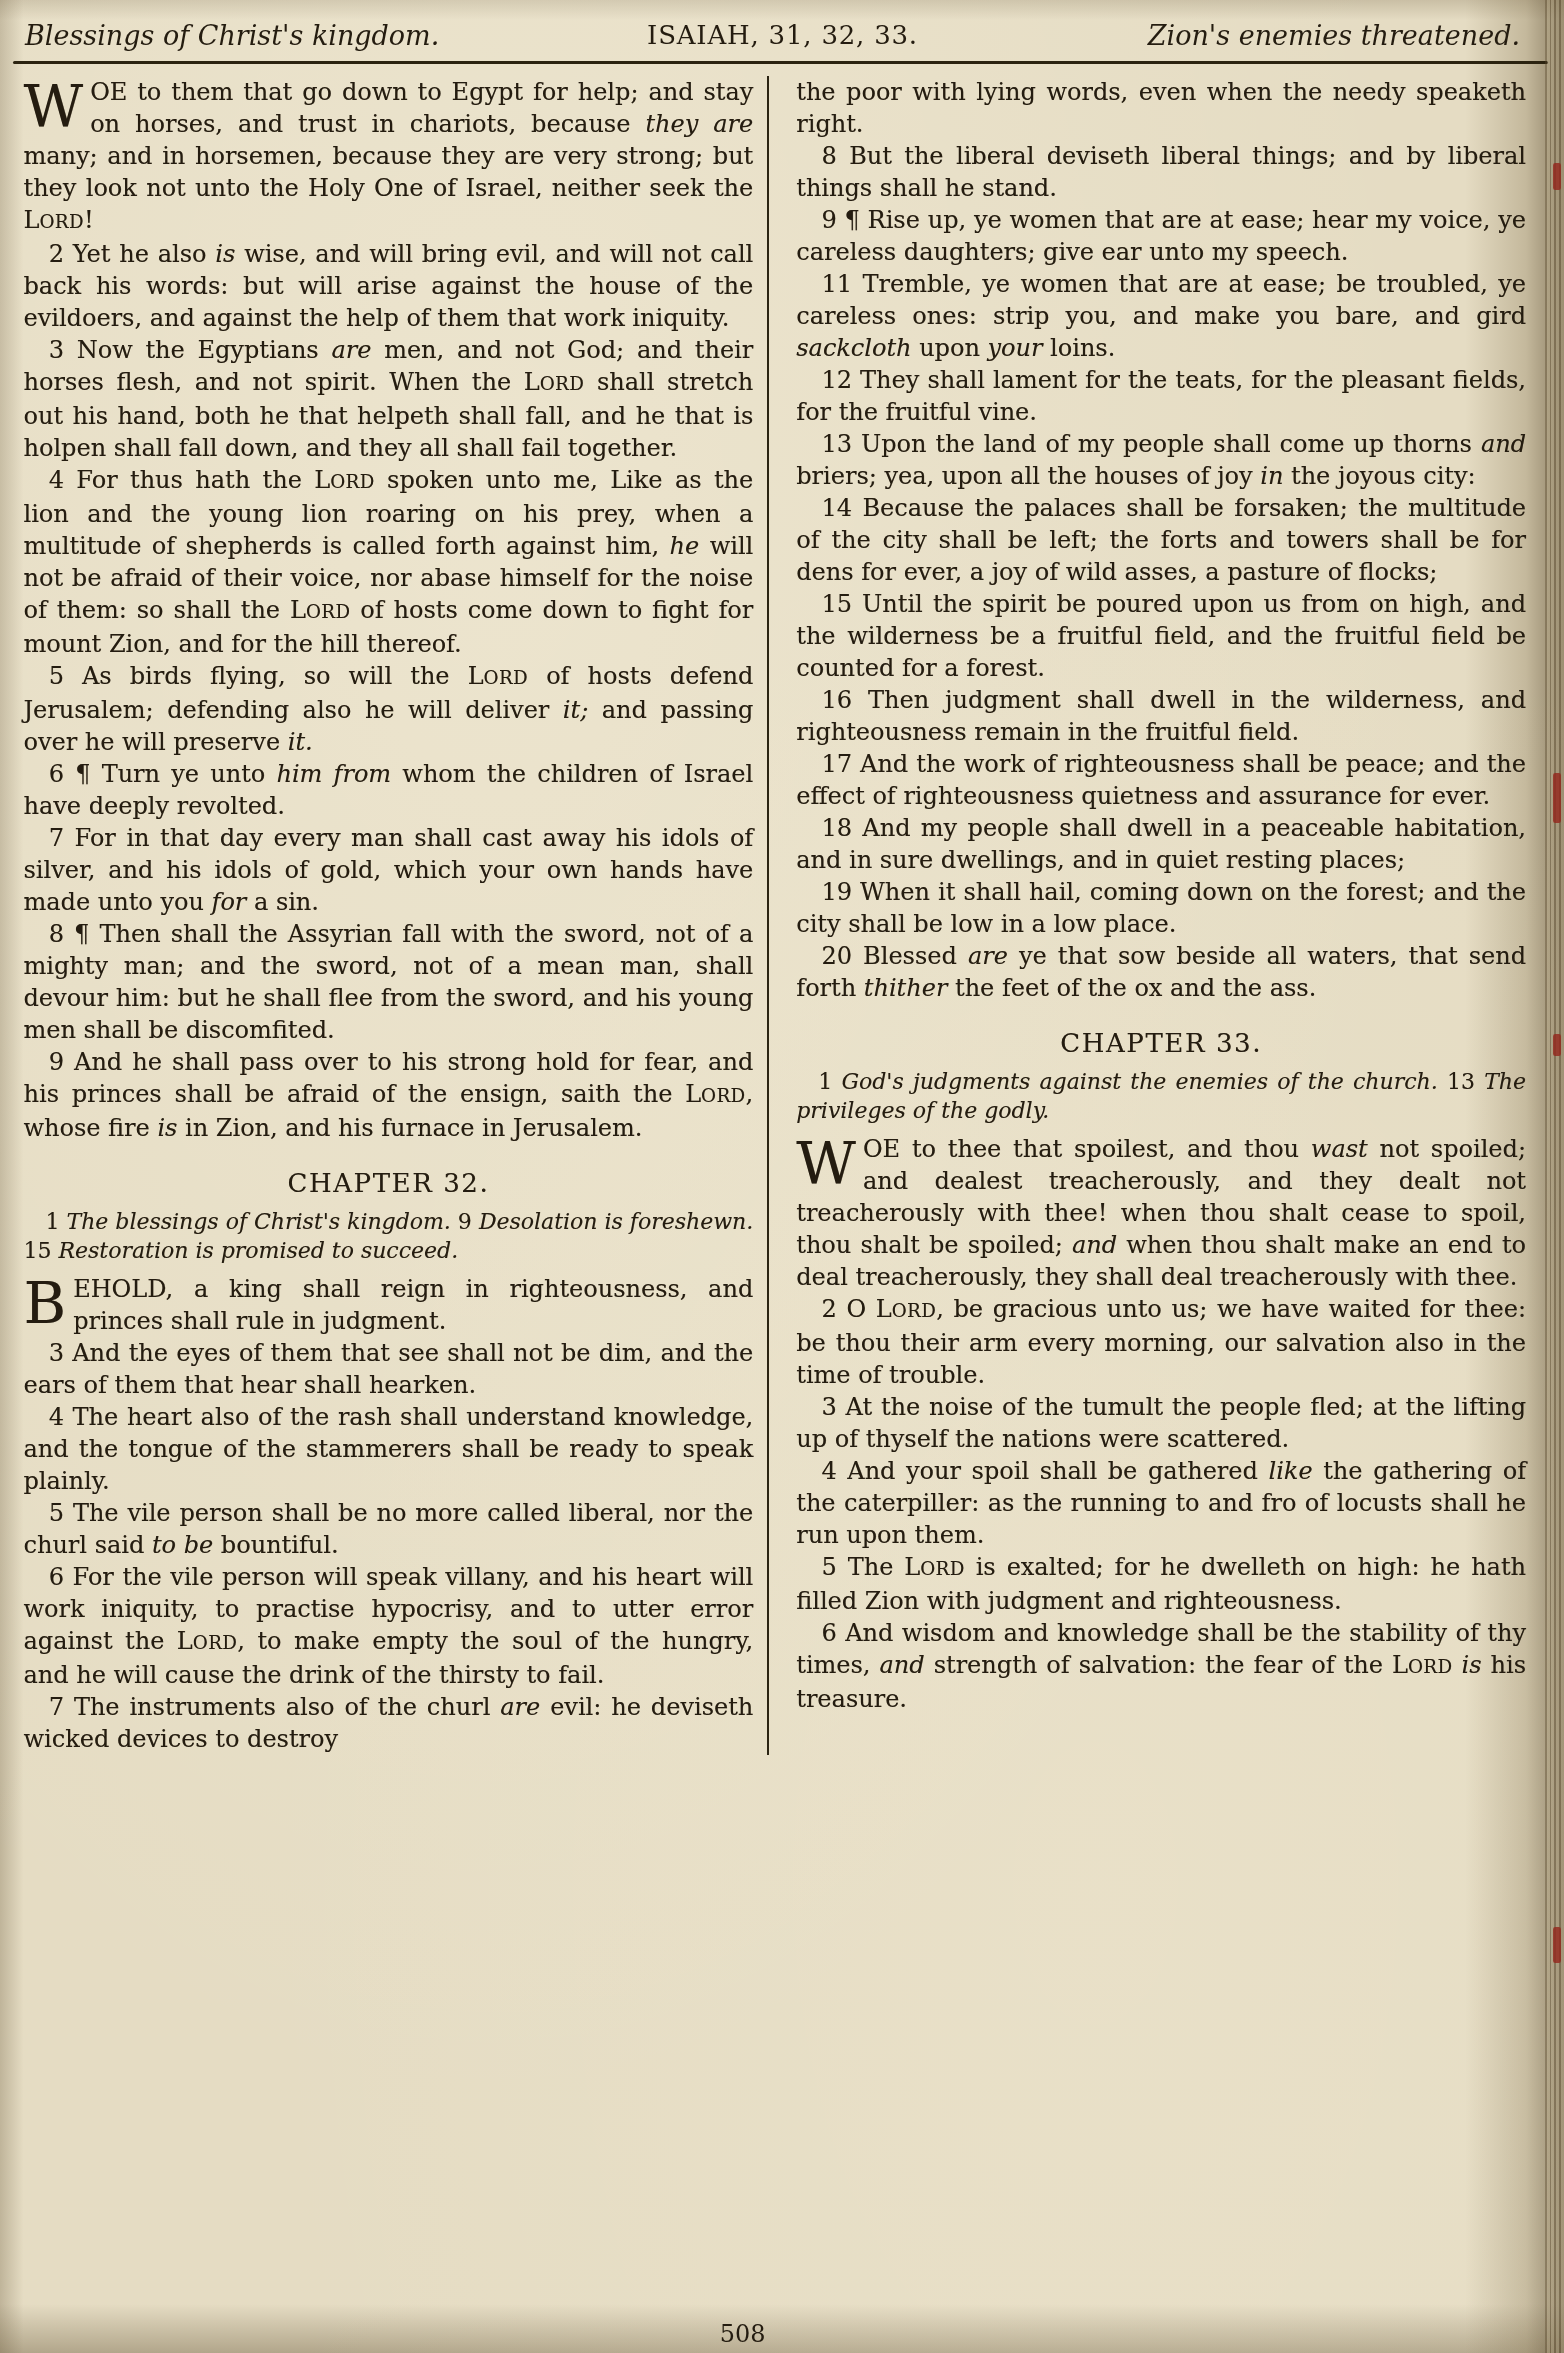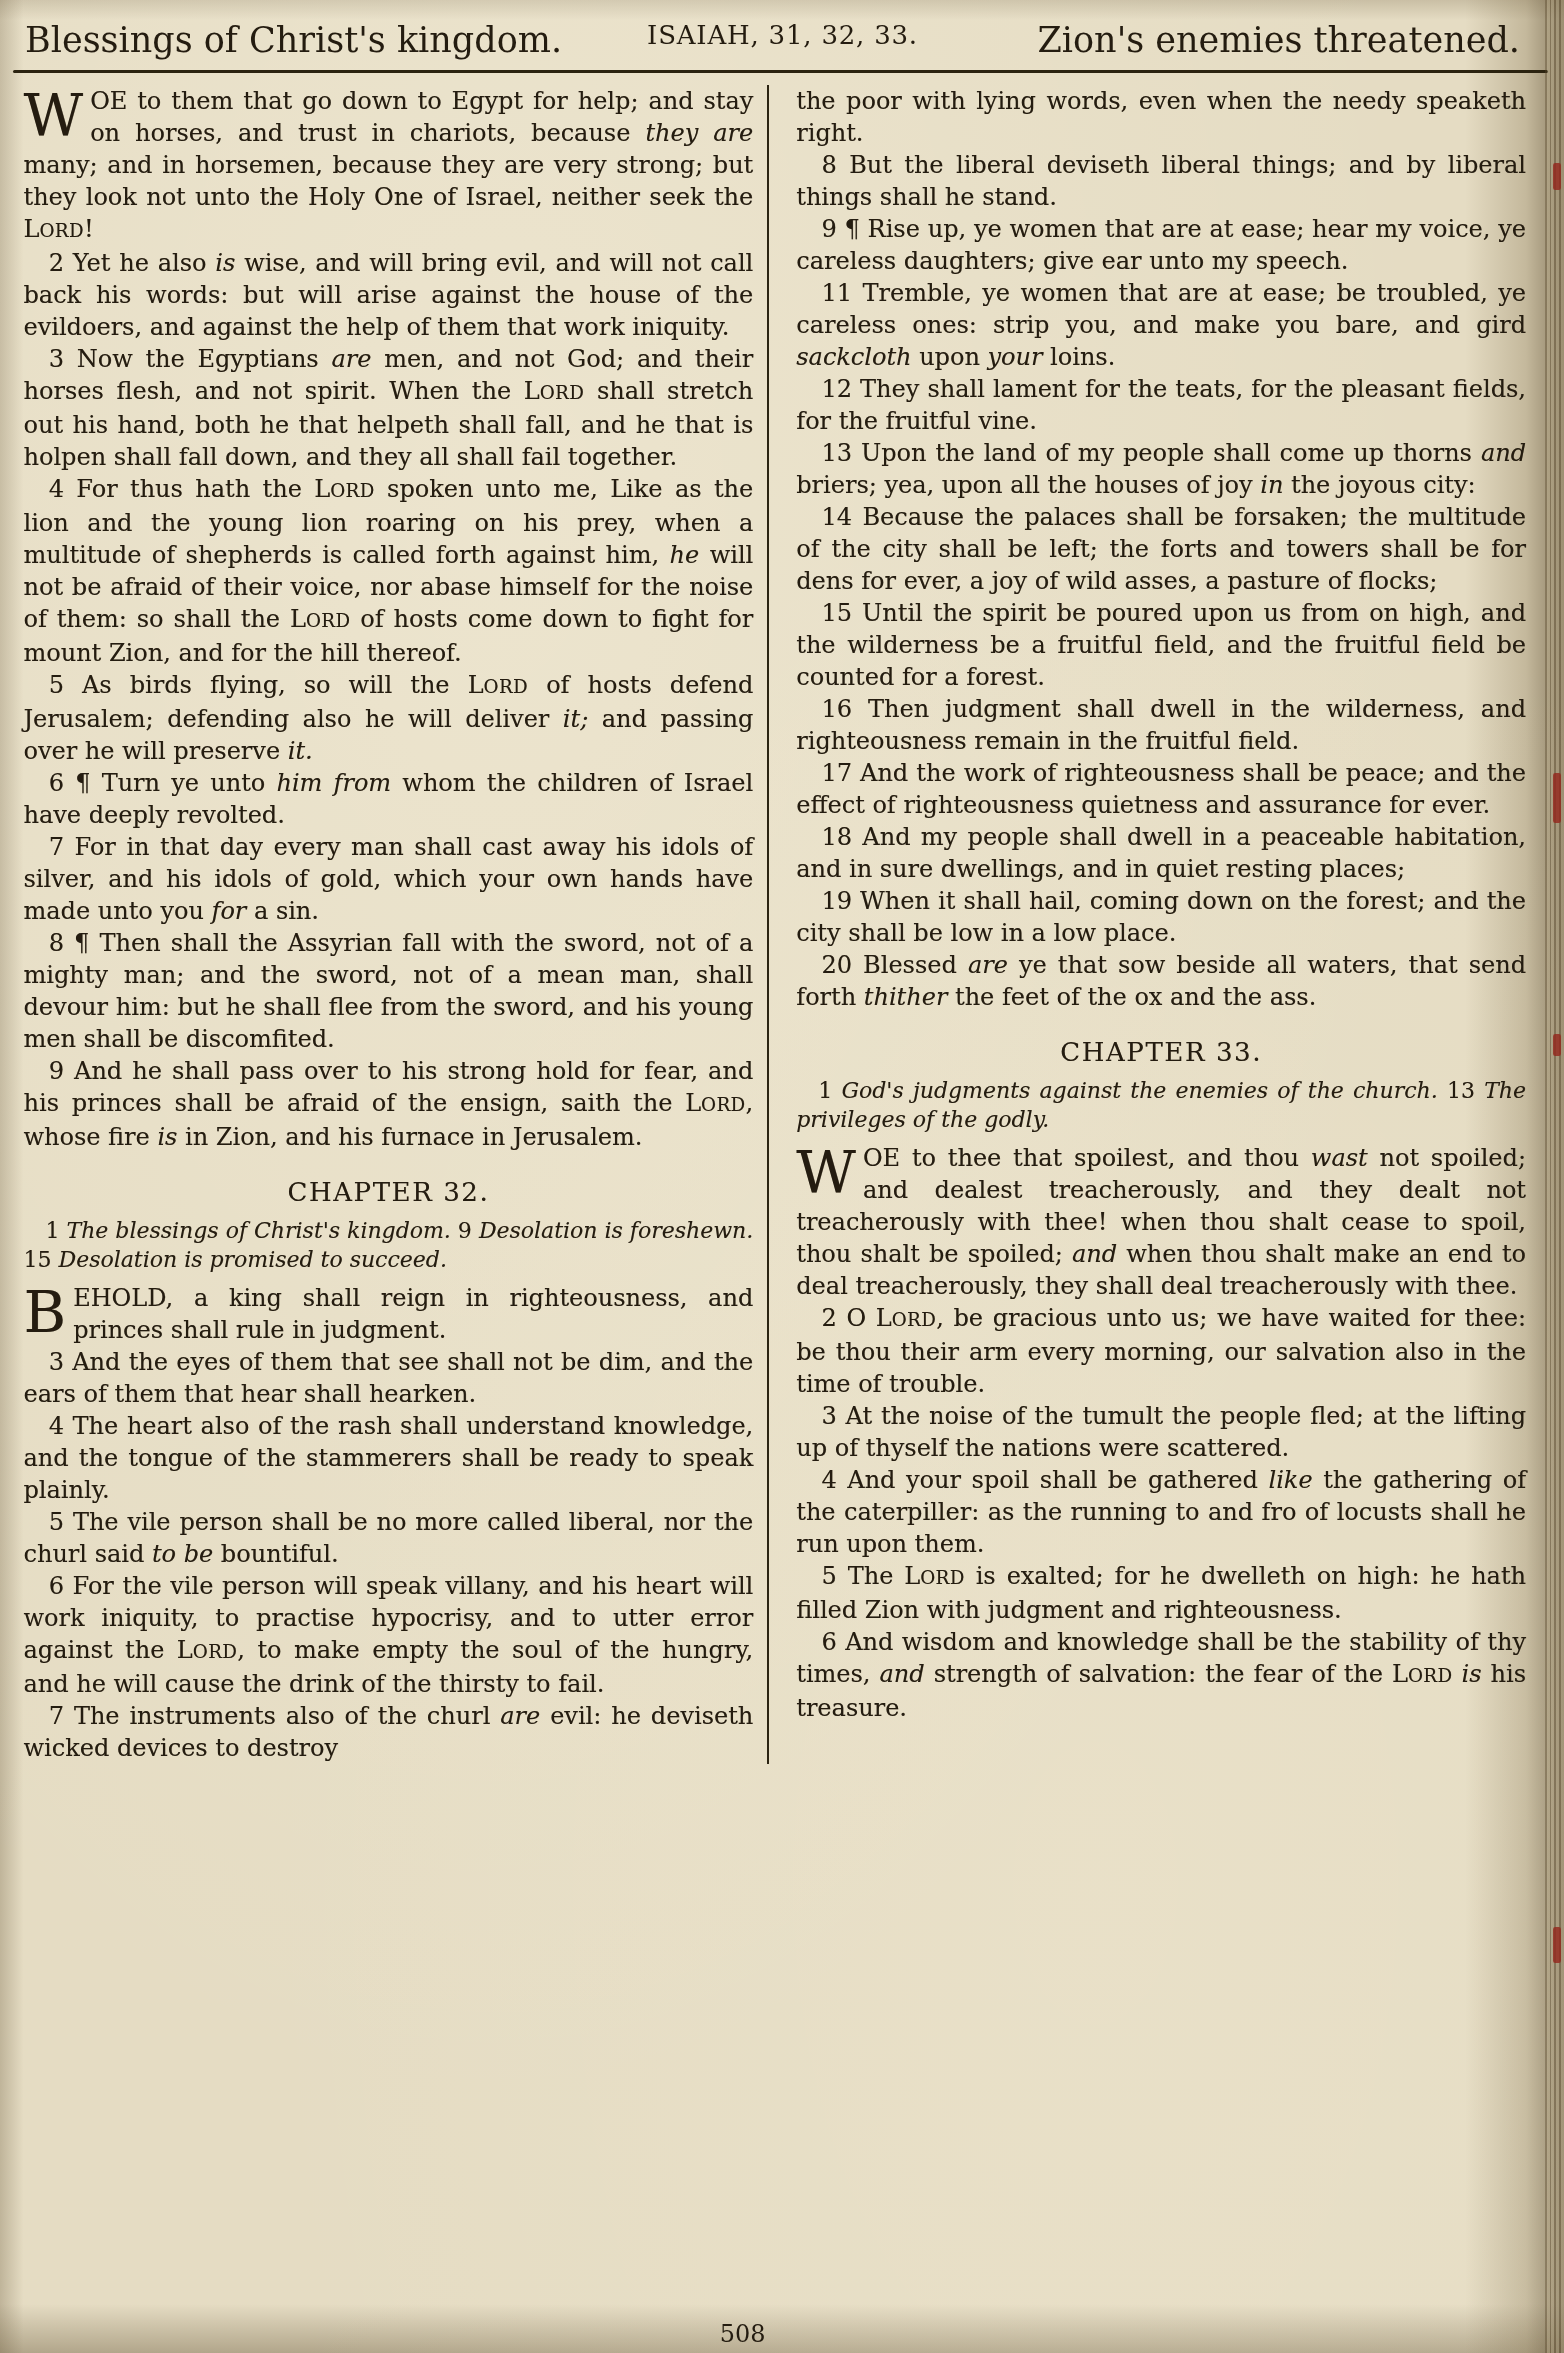--- a/index.html
+++ b/index.html
@@ -15,21 +15,21 @@
       #e5dcc3;
   }
   .page-edge{
     position:absolute;top:0;right:0;width:20.3px;height:100%;
     background:repeating-linear-gradient(to right, rgba(86,68,40,0.45) 0 1.6px, rgba(198,184,150,0.35) 1.6px 4.7px);
     opacity:.85;pointer-events:none;
   }
   .edge-mark{position:absolute;right:3.9px;width:8.6px;border-radius:2.3px;background:#93261c;opacity:.8;}
 
   .running-head{display:flex;align-items:baseline;position:relative;padding:20.3px 45px 7.8px 25px;}
-  .head-left,.head-right{font-size:35px;white-space:nowrap;text-align:center;}
+  .head-left,.head-right{font-style:italic;font-size:27px;white-space:nowrap;text-align:center;}
   .head-center{position:absolute;left:50%;transform:translateX(-50%);font-size:26px;letter-spacing:0.8px;white-space:nowrap;}
   .head-right{margin-left:auto;}
   .head-rule{height:3.1px;background:#2b2310;margin:1.6px 17px 0 12.5px;border-radius:1.6px;}
 
   .columns{display:flex;align-items:stretch;padding:12.5px 39px 0 23.5px;}
   .column{flex:1 1 0;min-width:0;}
   .column.left{padding-right:14px;}
   .column.right{border-left:2.3px solid #2b2412;padding-left:27px;}
 
   .verse{margin:0;font-size:24px;line-height:32px;text-align:justify;text-indent:1.05em;
@@ -69,21 +69,21 @@
           <p class="verse dropcap-verse"><span class="dropcap">W</span>OE to them that go down to Egypt for help; and stay on horses, and trust in chariots, because <i>they are</i> many; and in horsemen, because they are very strong; but they look not unto the Holy One of Israel, neither seek the <span class="lord">L<span class="sc">ORD</span></span>!</p>
           <p class="verse"><span class="vnum">2 </span>Yet he also <i>is</i> wise, and will bring evil, and will not call back his words: but will arise against the house of the evildoers, and against the help of them that work iniquity.</p>
           <p class="verse"><span class="vnum">3 </span>Now the Egyptians <i>are</i> men, and not God; and their horses flesh, and not spirit. When the <span class="lord">L<span class="sc">ORD</span></span> shall stretch out his hand, both he that helpeth shall fall, and he that is holpen shall fall down, and they all shall fail together.</p>
           <p class="verse"><span class="vnum">4 </span>For thus hath the <span class="lord">L<span class="sc">ORD</span></span> spoken unto me, Like as the lion and the young lion roaring on his prey, when a multitude of shepherds is called forth against him, <i>he</i> will not be afraid of their voice, nor abase himself for the noise of them: so shall the <span class="lord">L<span class="sc">ORD</span></span> of hosts come down to fight for mount Zion, and for the hill thereof.</p>
           <p class="verse"><span class="vnum">5 </span>As birds flying, so will the <span class="lord">L<span class="sc">ORD</span></span> of hosts defend Jerusalem; defending also he will deliver <i>it;</i> and passing over he will preserve <i>it.</i></p>
           <p class="verse"><span class="vnum">6 </span>¶ Turn ye unto <i>him from</i> whom the children of Israel have deeply revolted.</p>
           <p class="verse"><span class="vnum">7 </span>For in that day every man shall cast away his idols of silver, and his idols of gold, which your own hands have made unto you <i>for</i> a sin.</p>
           <p class="verse"><span class="vnum">8 </span>¶ Then shall the Assyrian fall with the sword, not of a mighty man; and the sword, not of a mean man, shall devour him: but he shall flee from the sword, and his young men shall be discomfited.</p>
           <p class="verse"><span class="vnum">9 </span>And he shall pass over to his strong hold for fear, and his princes shall be afraid of the ensign, saith the <span class="lord">L<span class="sc">ORD</span></span>, whose fire <i>is</i> in Zion, and his furnace in Jerusalem.</p>
           <h2 class="chapter-heading">CHAPTER 32.</h2>
-          <p class="chapter-summary">1 <i>The blessings of Christ's kingdom.</i> 9 <i>Desolation is foreshewn.</i> 15 <i>Desolation is promised to succeed.</i></p>
+          <p class="chapter-summary">1 <i>The blessings of Christ's kingdom.</i> 9 <i>Desolation is foreshewn.</i> 15 <i>Restoration is promised to succeed.</i></p>
           <p class="verse dropcap-verse"><span class="dropcap">B</span>EHOLD, a king shall reign in righteousness, and princes shall rule in judgment.</p>
           <p class="verse"><span class="vnum">3 </span>And the eyes of them that see shall not be dim, and the ears of them that hear shall hearken.</p>
           <p class="verse"><span class="vnum">4 </span>The heart also of the rash shall understand knowledge, and the tongue of the stammerers shall be ready to speak plainly.</p>
           <p class="verse"><span class="vnum">5 </span>The vile person shall be no more called liberal, nor the churl said <i>to be</i> bountiful.</p>
           <p class="verse"><span class="vnum">6 </span>For the vile person will speak villany, and his heart will work iniquity, to practise hypocrisy, and to utter error against the <span class="lord">L<span class="sc">ORD</span></span>, to make empty the soul of the hungry, and he will cause the drink of the thirsty to fail.</p>
           <p class="verse"><span class="vnum">7 </span>The instruments also of the churl <i>are</i> evil: he deviseth wicked devices to destroy</p>
         </div>
     </section>
     <section class="column right">
       <div class="blocks">

